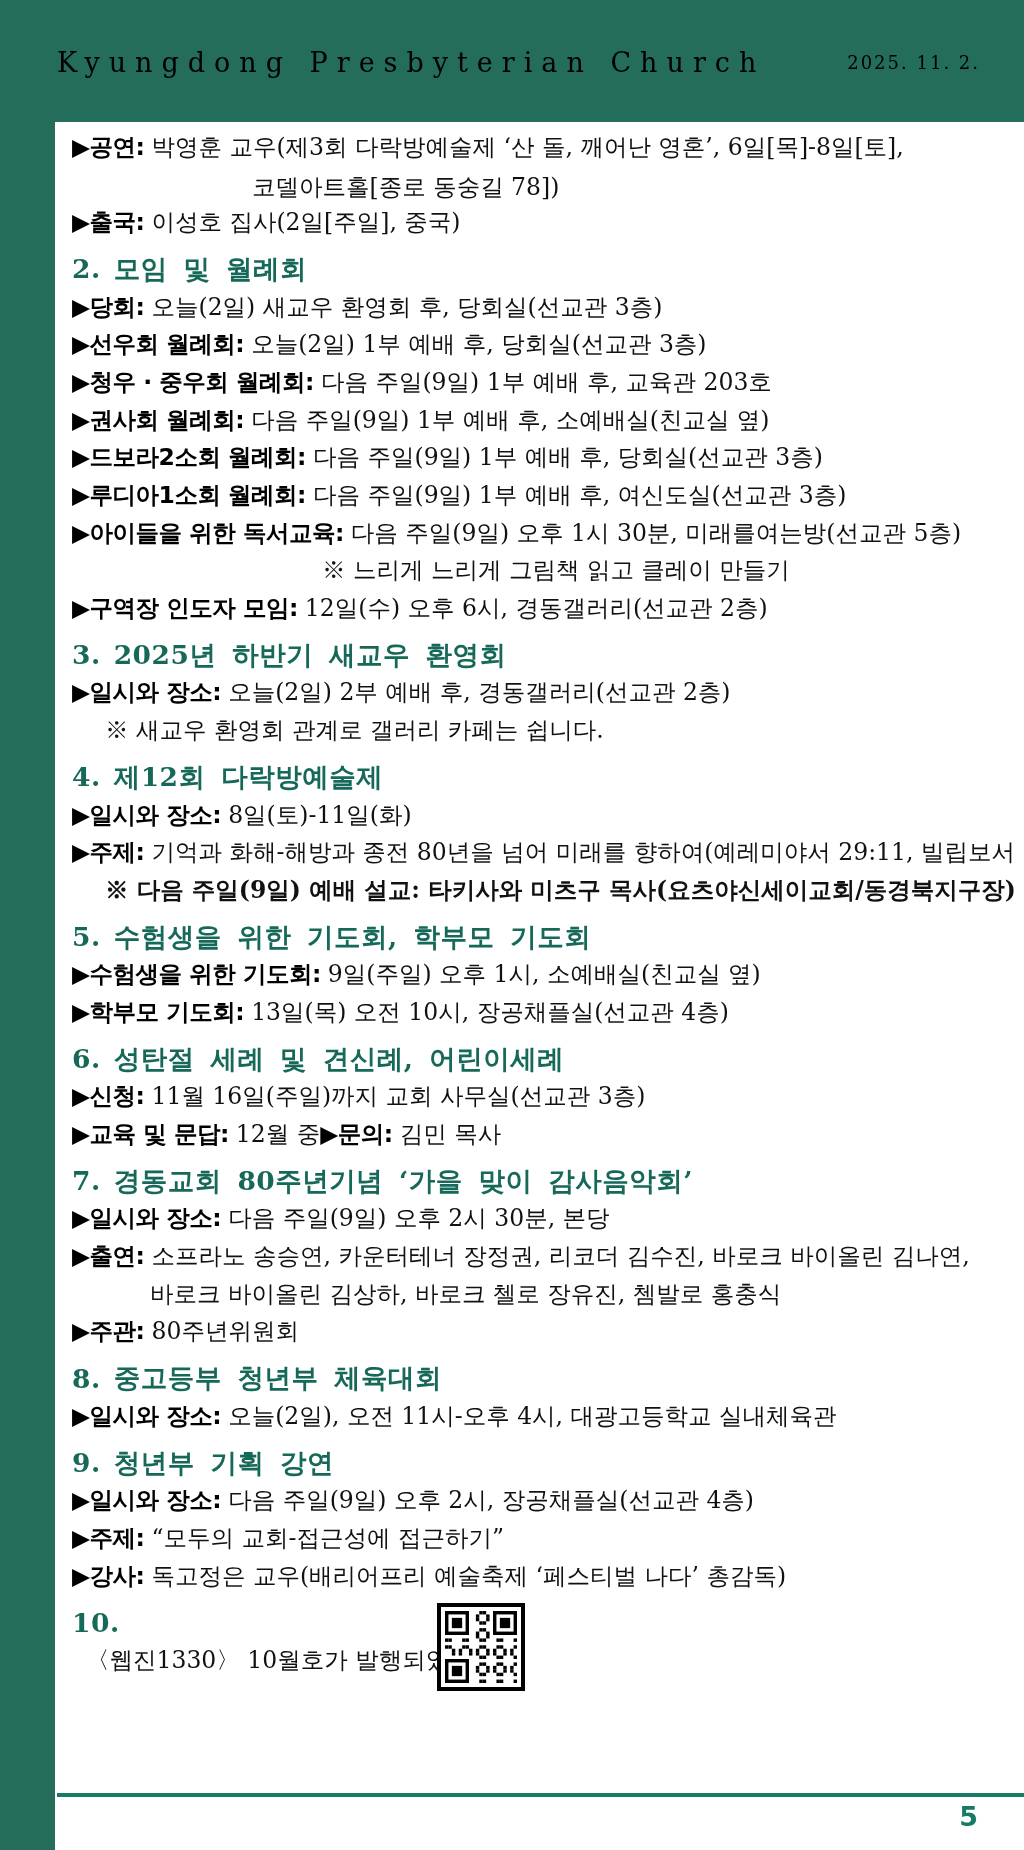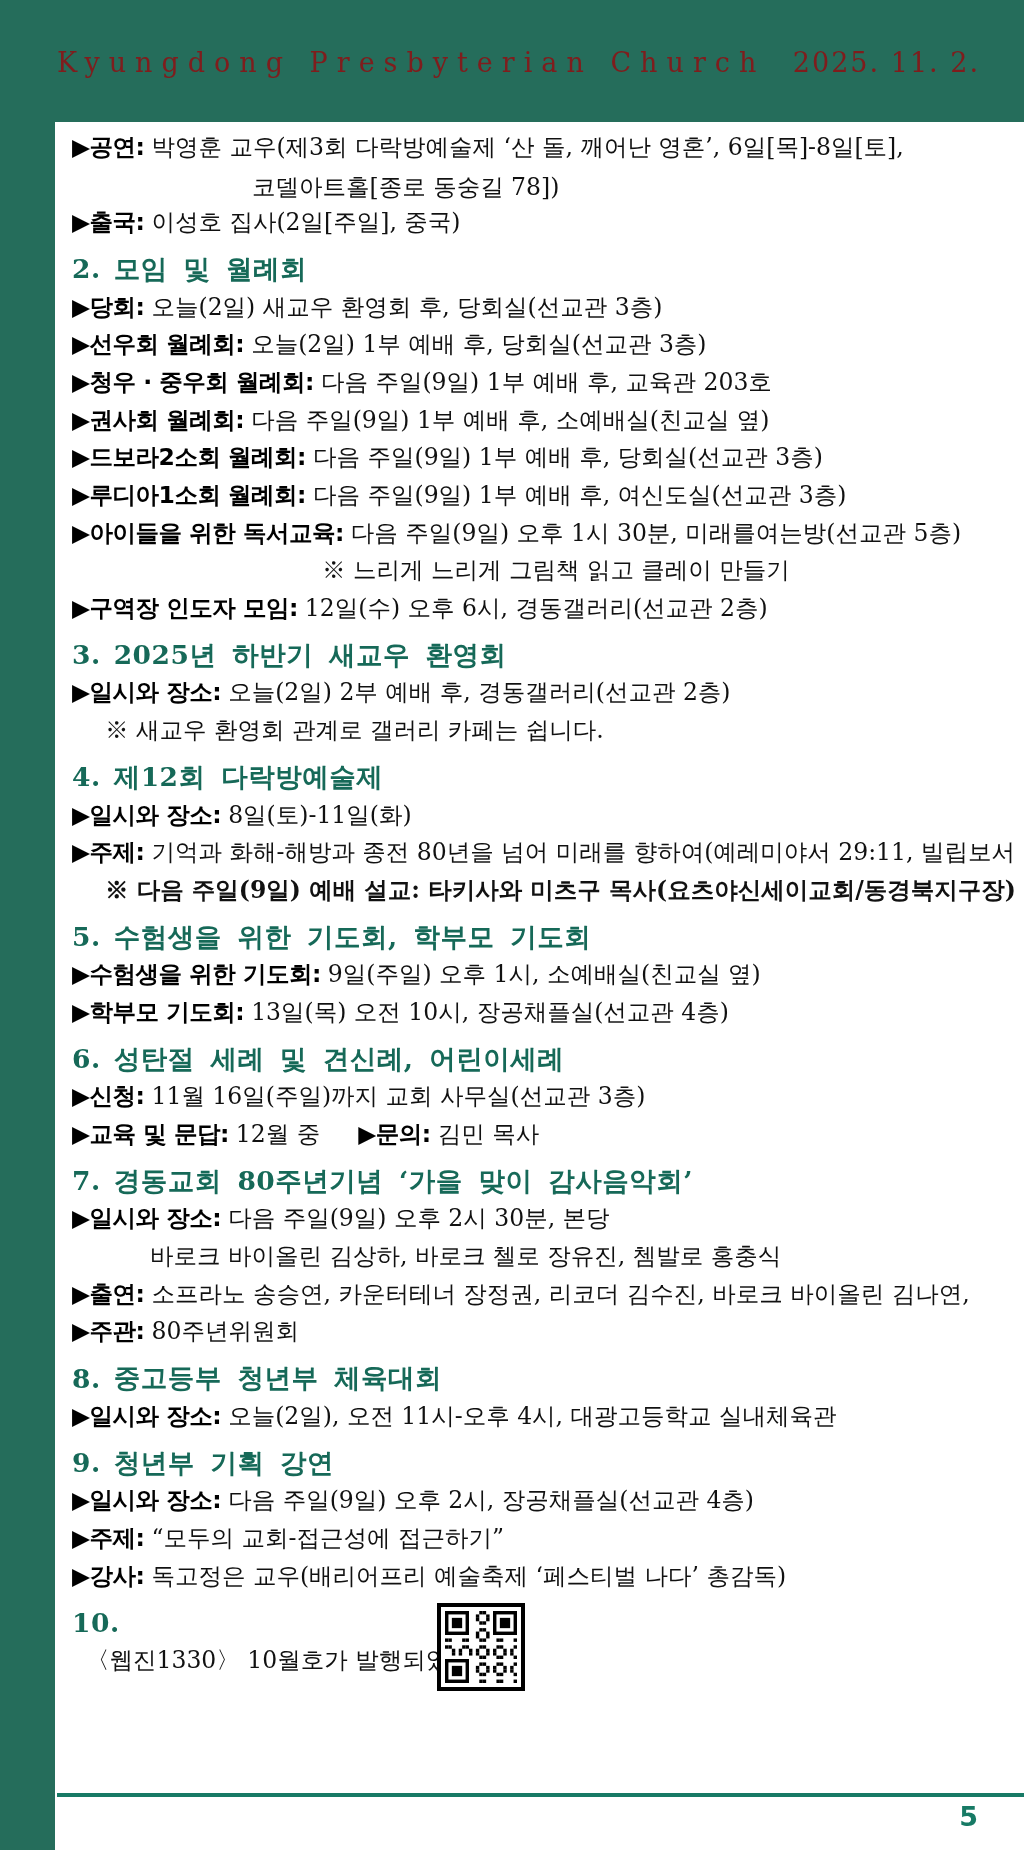--- a/index.html
+++ b/index.html
@@ -7,27 +7,27 @@
     width:1024px;height:1850px;position:relative;overflow:hidden;
     background:#ffffff;
     font-family:"DejaVu Serif", serif;
     color:#111111;
   }
   .bg-top{position:absolute;left:0;top:0;width:1024px;height:122px;background:#256d5b;}
   .bg-left{position:absolute;left:0;top:0;width:55px;height:1850px;background:#256d5b;}
   .header{
     position:absolute;left:0;top:0;width:1024px;height:122px;
     display:flex;align-items:center;justify-content:space-between;
-    box-sizing:border-box;padding:10px 44px 8px 57px;color:#7f1d1d;
+    box-sizing:border-box;padding:10px 44px 8px 57px;color:#000000;
   }
   .church-name{
     font-family:"DejaVu Serif", serif;font-size:27px;letter-spacing:9px;white-space:nowrap;
   }
   .issue-date{
-    font-family:"DejaVu Serif", serif;font-size:27px;letter-spacing:2px;white-space:nowrap;
+    font-family:"DejaVu Serif", serif;font-size:18px;letter-spacing:2px;white-space:nowrap;
   }
   #content{
     position:absolute;left:55px;top:122px;width:969px;
     box-sizing:border-box;padding:6px 32px 0 17px;
   }
   .section{margin:0;}
   .section.numbered{margin-top:9px;}
   .line{
     height:37.7px;display:flex;align-items:center;white-space:nowrap;
     font-size:23.5px;
@@ -36,21 +36,21 @@
     height:37.7px;display:flex;align-items:center;white-space:nowrap;
     color:#166958;font-family:"DejaVu Serif", serif;font-weight:700;font-size:26.5px;
     word-spacing:6px;letter-spacing:0.5px;
   }
   .heading .num{margin-right:13px;}
   .blabel{
     font-family:"DejaVu Sans", sans-serif;font-weight:700;color:#000000;
     letter-spacing:-0.5px;
   }
   .btext{margin-left:7px;color:#111111;}
-  .pair2{margin-left:38px;}
+  .pair2{}
   .note,.cont,.plain{color:#111111;}
   .rule{
     position:absolute;left:57px;top:1793px;width:967px;height:4px;background:#177a65;
   }
   .page-num{
     position:absolute;right:46px;top:1801px;color:#177a65;
     font-family:"DejaVu Sans", sans-serif;font-weight:700;font-size:27px;
   }
   #qr{
     position:absolute;left:437px;top:1603px;width:88px;height:88px;
@@ -186,26 +186,26 @@
     </div>
     <div class="section numbered">
       <div class="heading">
         <span class="num">7.</span>
         <span class="title">경동교회 80주년기념 ‘가을 맞이 감사음악회’</span>
       </div>
       <div class="line">
         <span class="blabel">▶일시와 장소:</span>
         <span class="btext">다음 주일(9일) 오후 2시 30분, 본당</span>
       </div>
+      <div class="line">
+        <span class="blabel">▶출연:</span>
+        <span class="btext">소프라노 송승연, 카운터테너 장정권, 리코더 김수진, 바로크 바이올린 김나연,</span>
+      </div>
       <div class="line" style="padding-left: 78px;">
         <span class="cont">바로크 바이올린 김상하, 바로크 첼로 장유진, 쳄발로 홍충식</span>
-      </div>
-      <div class="line">
-        <span class="blabel">▶출연:</span>
-        <span class="btext">소프라노 송승연, 카운터테너 장정권, 리코더 김수진, 바로크 바이올린 김나연,</span>
       </div>
       <div class="line">
         <span class="blabel">▶주관:</span>
         <span class="btext">80주년위원회</span>
       </div>
     </div>
     <div class="section numbered">
       <div class="heading">
         <span class="num">8.</span>
         <span class="title">중고등부 청년부 체육대회</span>

